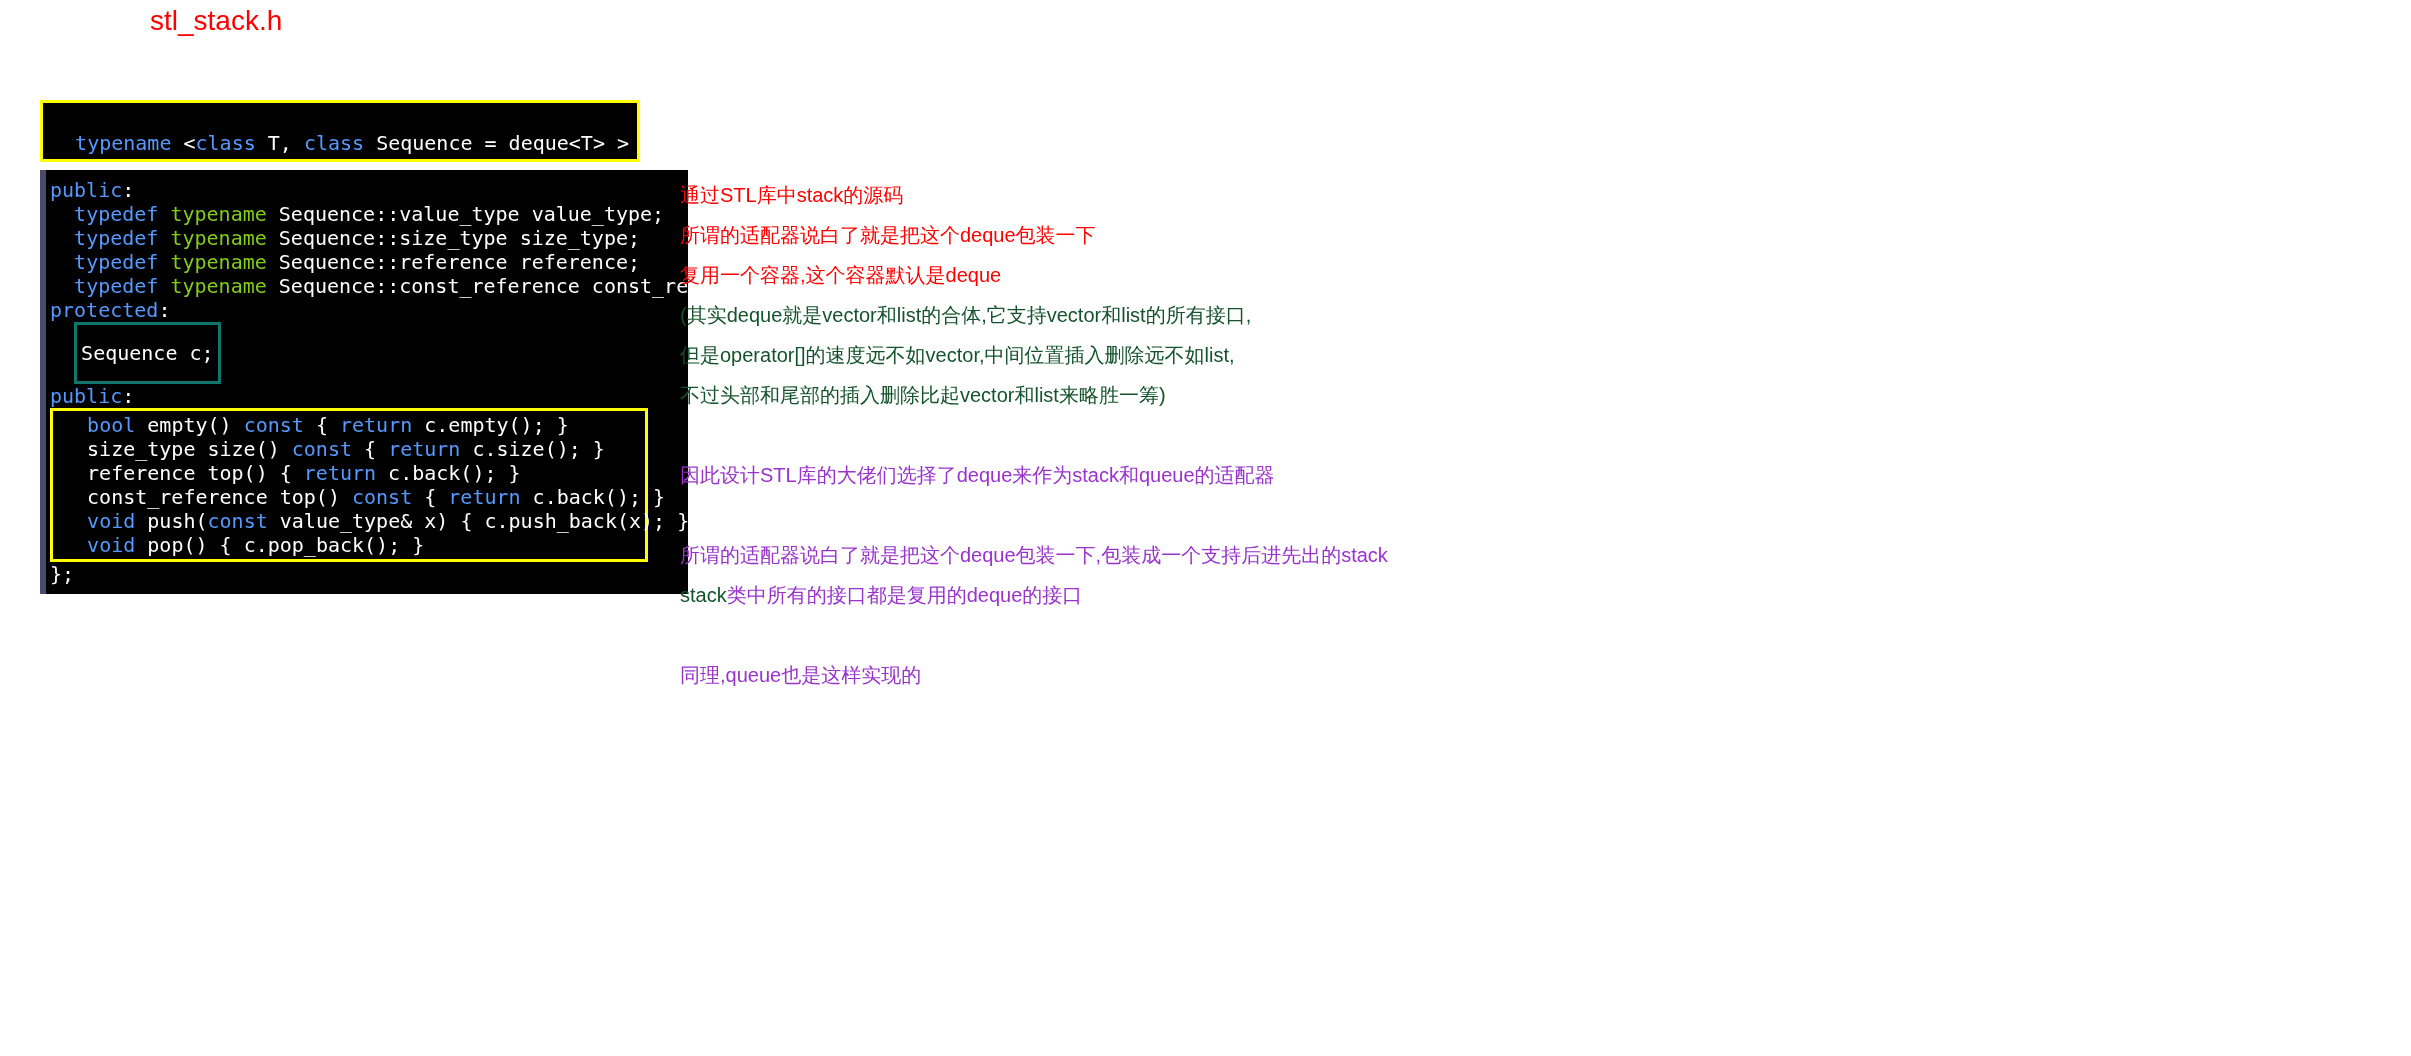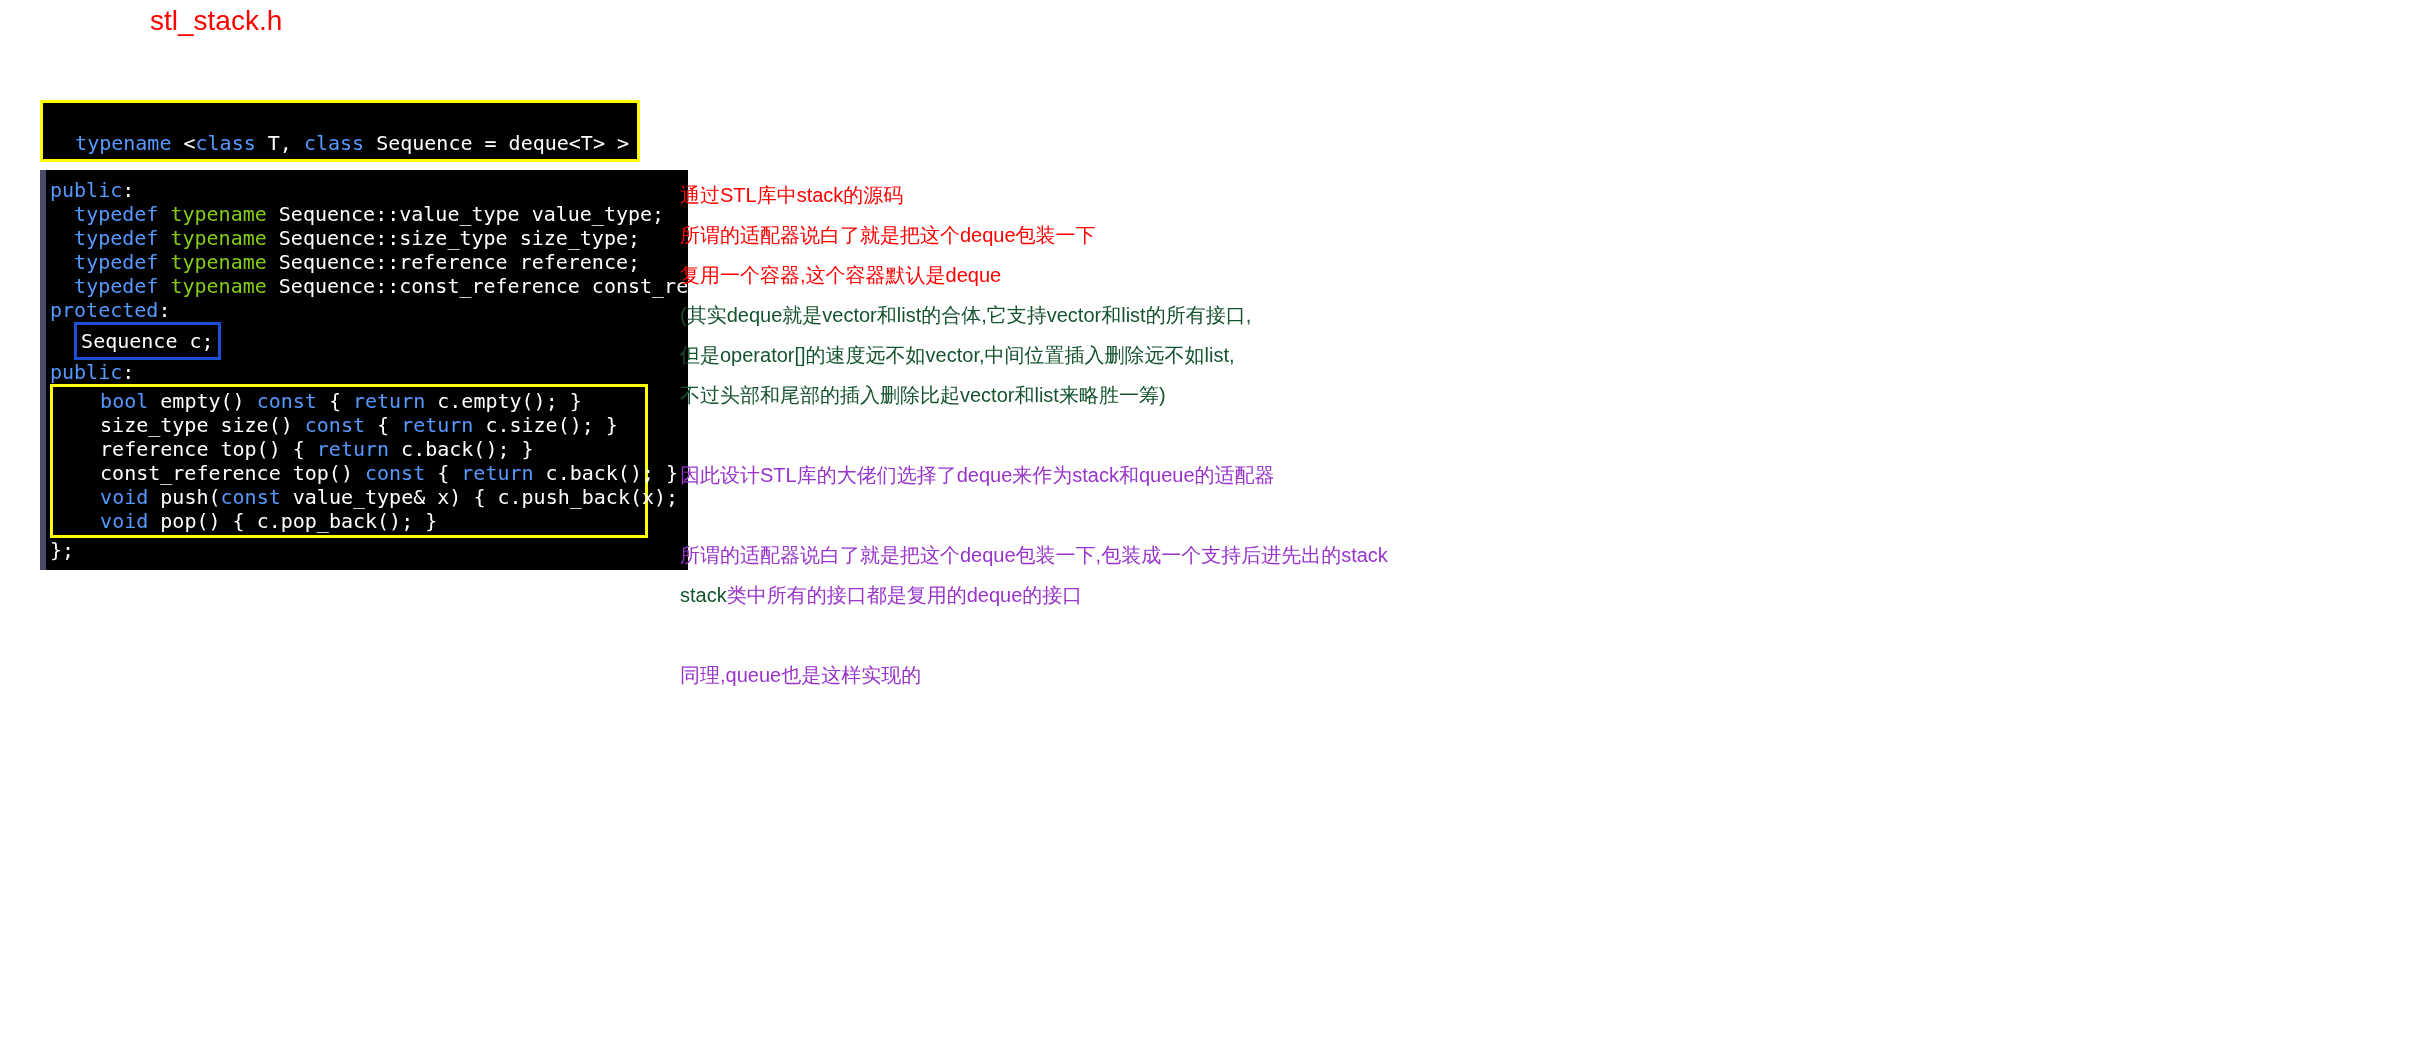--- a/index.html
+++ b/index.html
@@ -41,29 +41,29 @@
     width: 648px;
   }
   .code-line { white-space: pre; padding-left: 10px; }
   .left-bar {
     position: absolute;
     left: 0; top: 0; bottom: 0;
     width: 6px;
     background: #4a4a6a;
   }
   .yellow-box-small {
-    border: 3px solid #1d4ed8;
+    border: 3px solid #0f766e;
     display: inline-block;
-    padding: 4px 4px;
+    padding: 16px 4px;
   }
   .yellow-box-large {
     border: 3px solid #ffff00;
     margin-left: 10px;
     margin-right: 40px;
-    padding: 2px 13px;
+    padding: 2px 0;
     position: relative;
   }
   .kw-blue { color: #5599ff; }
   .kw-green { color: #84cc16; }
   .txt-white { color: #ffffff; }
 
   .explain {
     position: absolute;
     left: 680px;
     top: 175px;

